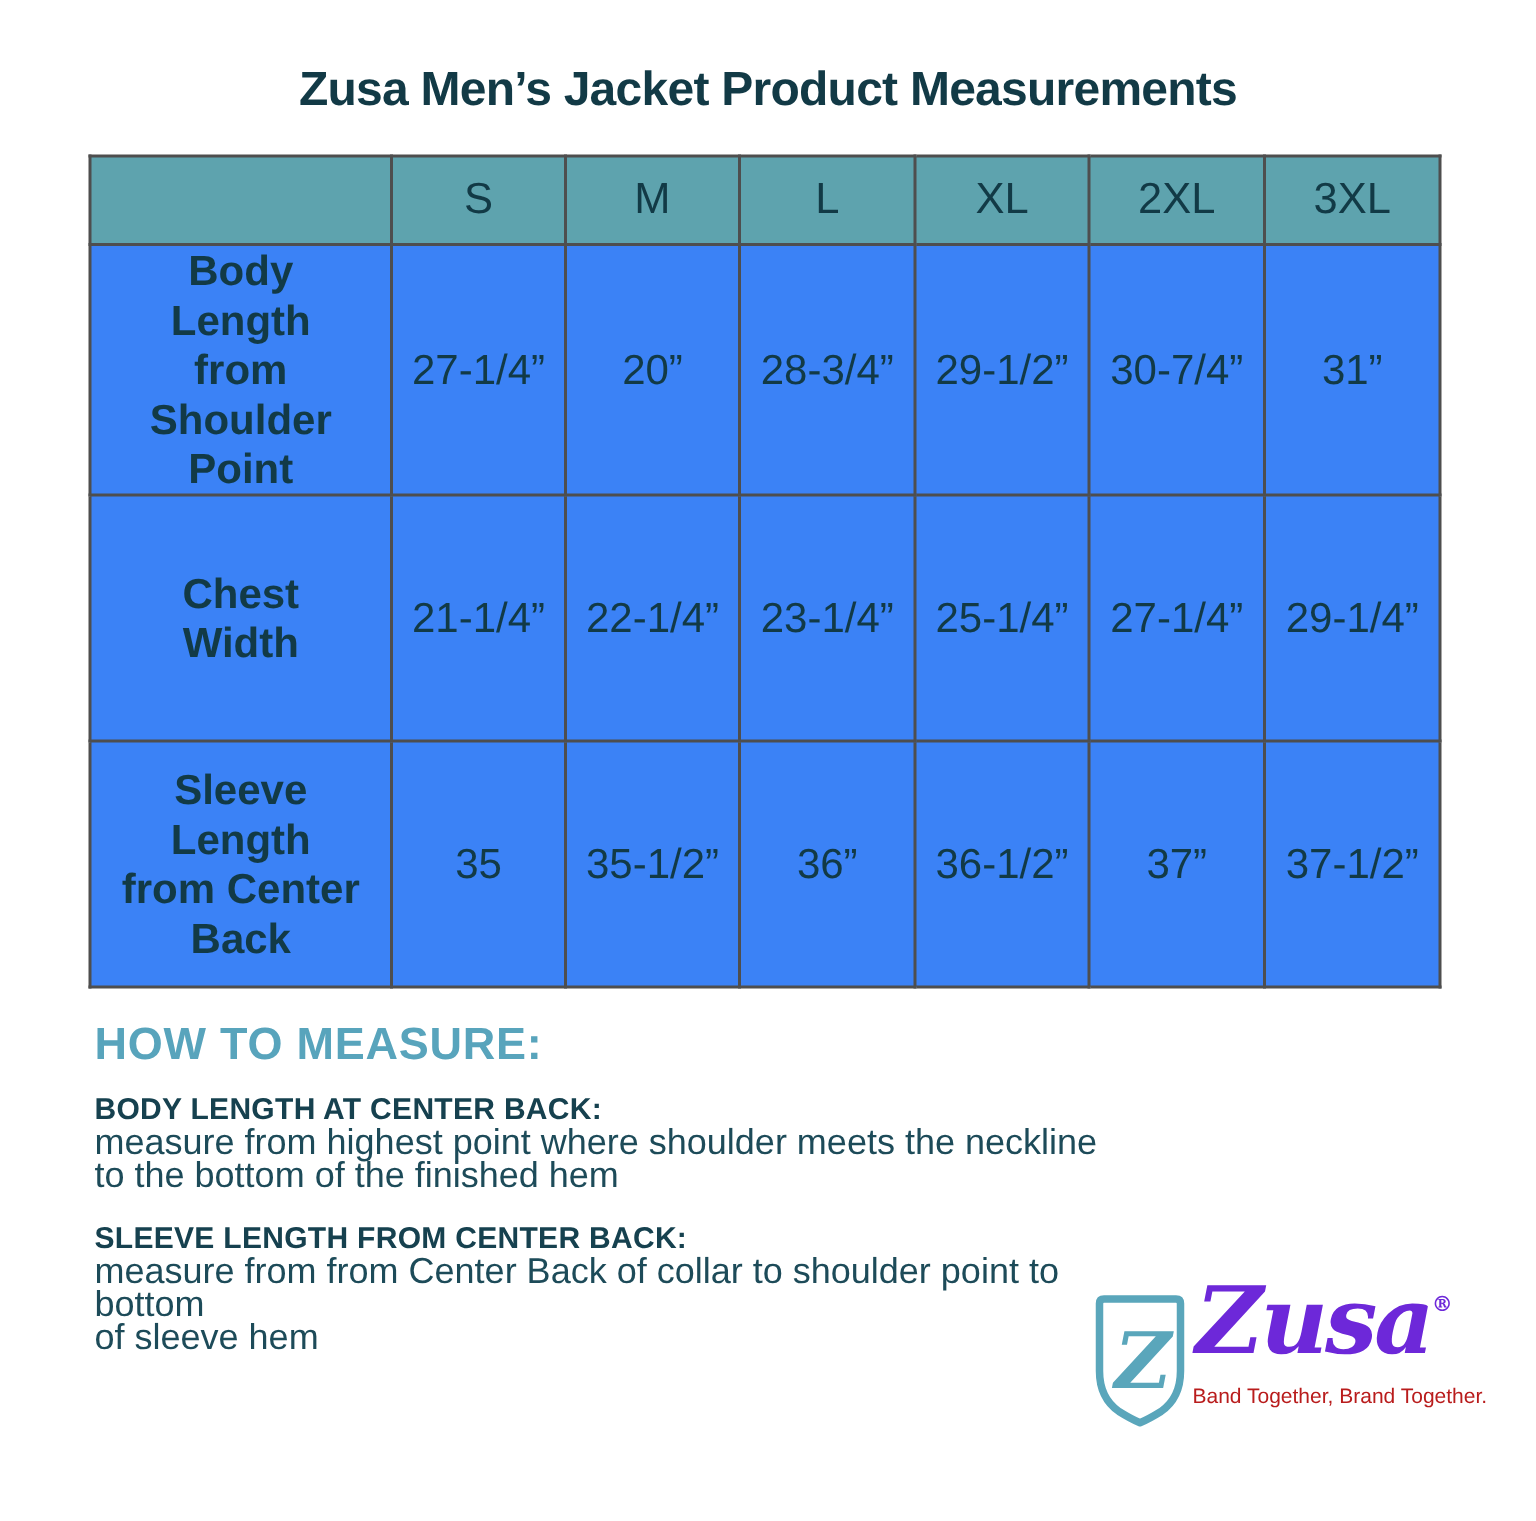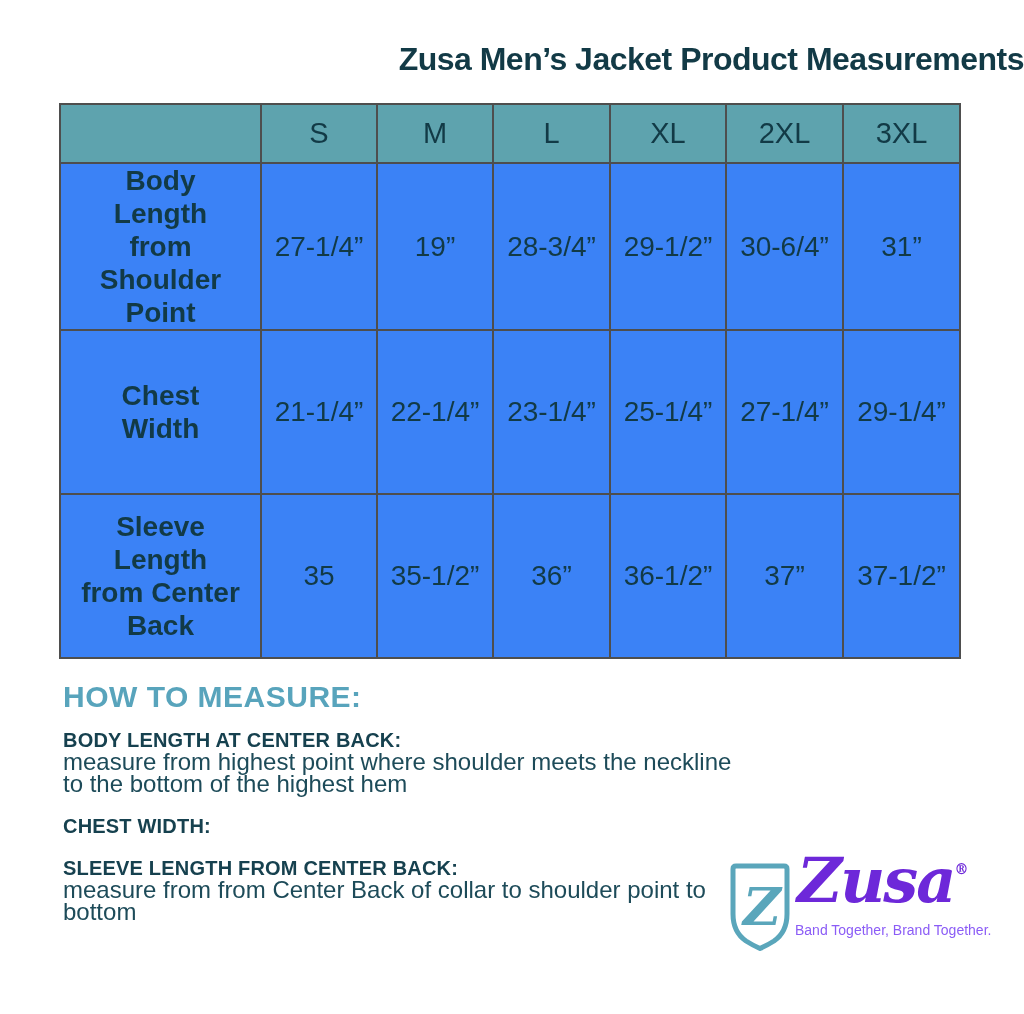--- a/index.html
+++ b/index.html
@@ -1,21 +1,21 @@
 <!DOCTYPE html>
 <html><head>
 <meta charset="utf-8">
 <style>
   * { margin:0; padding:0; box-sizing:border-box; }
   html,body { width:1024px; height:1014px; background:#ffffff;
     font-family:"Liberation Sans", sans-serif; position:relative; overflow:hidden; }
 
   .page-title {
     position:absolute; top:41px; left:0; width:1024px;
-    text-align:right; font-size:32px; font-weight:bold;
+    text-align:center; font-size:32px; font-weight:bold;
     letter-spacing:-0.5px; color:#123a46;
   }
 
   table.size-table {
     position:absolute; left:59px; top:103px; width:900px;
     border-collapse:collapse; table-layout:fixed;
   }
   table.size-table td, table.size-table th {
     border:2px solid #4e4e4e; text-align:center; vertical-align:middle;
     color:#123a46;
@@ -43,21 +43,21 @@
   .logo { position:absolute; left:727px; top:858px; width:250px; height:100px; }
   .logo .shield { position:absolute; left:0; top:4px; }
   .logo .wordmark {
     position:absolute; left:70px; top:-14px;
     font-family:"DejaVu Serif", serif; font-style:italic; font-weight:bold;
     font-size:62px; color:#6d28d9; letter-spacing:-2px; white-space:nowrap;
   }
   .logo .wordmark sup { font-size:14px; letter-spacing:0; vertical-align:28px; }
   .logo .tagline {
     position:absolute; left:68px; top:64px; width:180px;
-    font-size:14px; color:#8b5cf6; white-space:nowrap;
+    font-size:14px; color:#b91c1c; white-space:nowrap;
   }
 </style>
 </head>
 <body>
 
 <div class="page-title">Zusa Men’s Jacket Product Measurements</div>
 
 <table class="size-table">
   <colgroup>
     <col style="width:201px">
@@ -76,24 +76,24 @@
       <th>L</th>
       <th>XL</th>
       <th>2XL</th>
       <th>3XL</th>
     </tr>
   </thead>
   <tbody>
     <tr>
       <td class="row-label">Body Length from Shoulder Point</td>
       <td>27-1/4”</td>
-      <td>19”</td>
+      <td>20”</td>
       <td>28-3/4”</td>
       <td>29-1/2”</td>
-      <td>30-6/4”</td>
+      <td>30-7/4”</td>
       <td>31”</td>
     </tr>
     <tr>
       <td class="row-label">Chest Width</td>
       <td>21-1/4”</td>
       <td>22-1/4”</td>
       <td>23-1/4”</td>
       <td>25-1/4”</td>
       <td>27-1/4”</td>
       <td>29-1/4”</td>
@@ -109,30 +109,30 @@
     </tr>
   </tbody>
 </table>
 
 <div class="how-to">
   <div class="how-to-heading">HOW TO MEASURE:</div>
 
   <div class="measure-section">
     <div class="measure-title">BODY LENGTH AT CENTER BACK:</div>
     <div class="measure-line">measure from highest point where shoulder meets the neckline</div>
-    <div class="measure-line">to the bottom of the highest hem</div>
+    <div class="measure-line">to the bottom of the finished hem</div>
   </div>
 
   <div class="measure-section">
-    <div class="measure-title">CHEST WIDTH:</div>
   </div>
 
   <div class="measure-section">
     <div class="measure-title">SLEEVE LENGTH FROM CENTER BACK:</div>
     <div class="measure-line">measure from from Center Back of collar to shoulder point to bottom</div>
+    <div class="measure-line">of sleeve hem</div>
   </div>
 </div>
 
 <div class="logo">
   <svg class="shield" width="66" height="94" viewBox="0 0 66 94">
     <path d="M6 7 Q6 4 9 4 L57 4 Q60 4 60 7 L60 52 Q60 70 47 79 Q39 84 33 86.5 Q27 84 19 79 Q6 70 6 52 Z" fill="none" stroke="#5aa6bb" stroke-width="5" stroke-linejoin="round"></path>
     <text x="35" y="63" text-anchor="middle" font-family="DejaVu Serif, serif" font-style="italic" font-weight="bold" font-size="52" fill="#5aa6bb">Z</text>
   </svg>
   <div class="wordmark"><span>Zusa</span><sup>®</sup></div>
   <div class="tagline">Band Together, Brand Together.</div>

